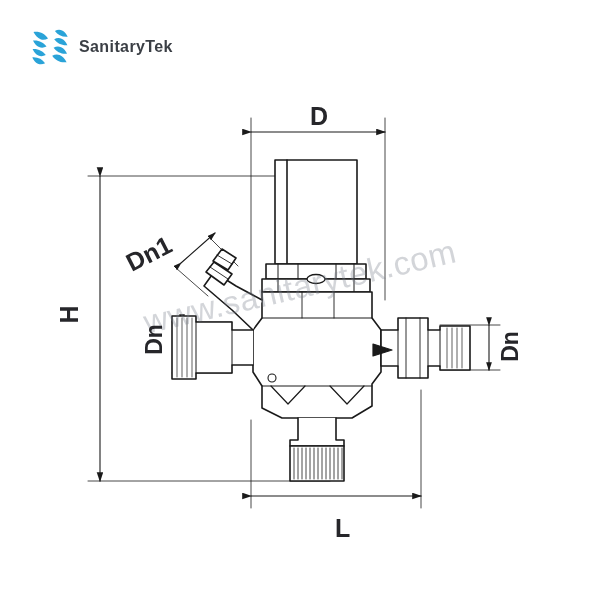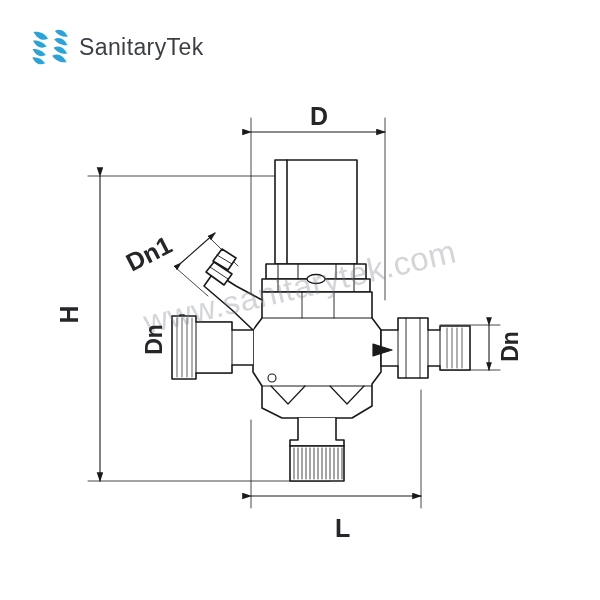--- a/index.html
+++ b/index.html
@@ -28,22 +28,22 @@
     align-items: center;
     gap: 9px;
   }
   .logo-mark {
     width: 40px;
     height: 42px;
     display: block;
   }
   .logo-text {
     font-family: "Liberation Sans", sans-serif;
-    font-size: 23px;
-    font-weight: normal;
+    font-size: 16px;
+    font-weight: bold;
     letter-spacing: 0.4px;
     color: #3b3f45;
     line-height: 1;
     white-space: nowrap;
   }
   .drawing {
     position: absolute;
     left: 0;
     top: 0;
     width: 600px;

